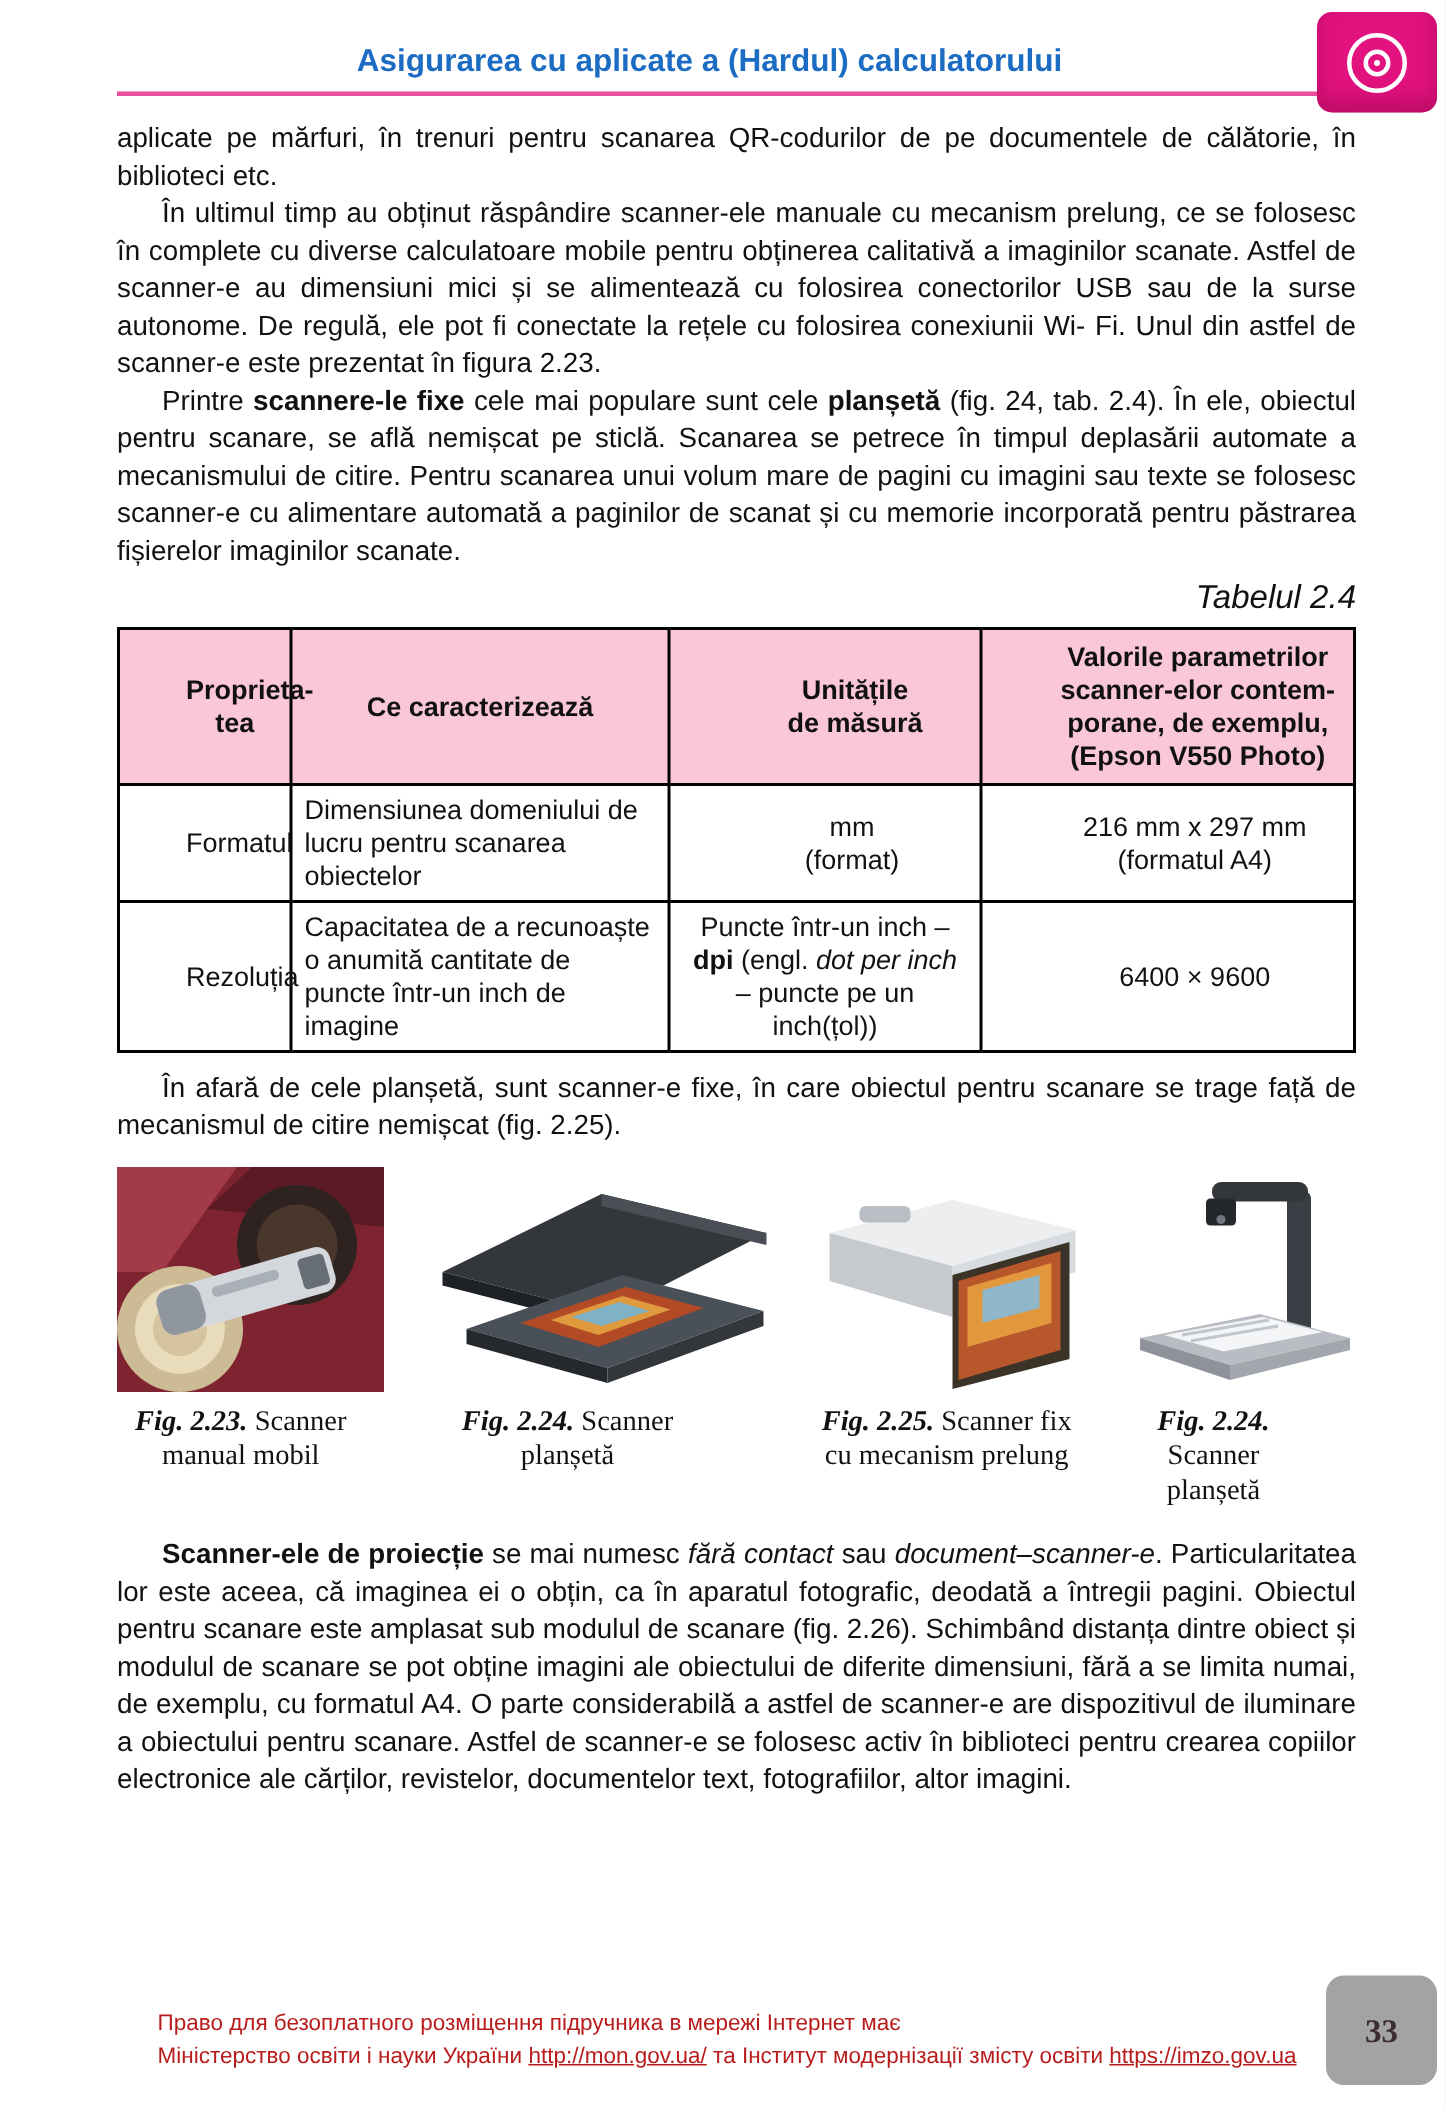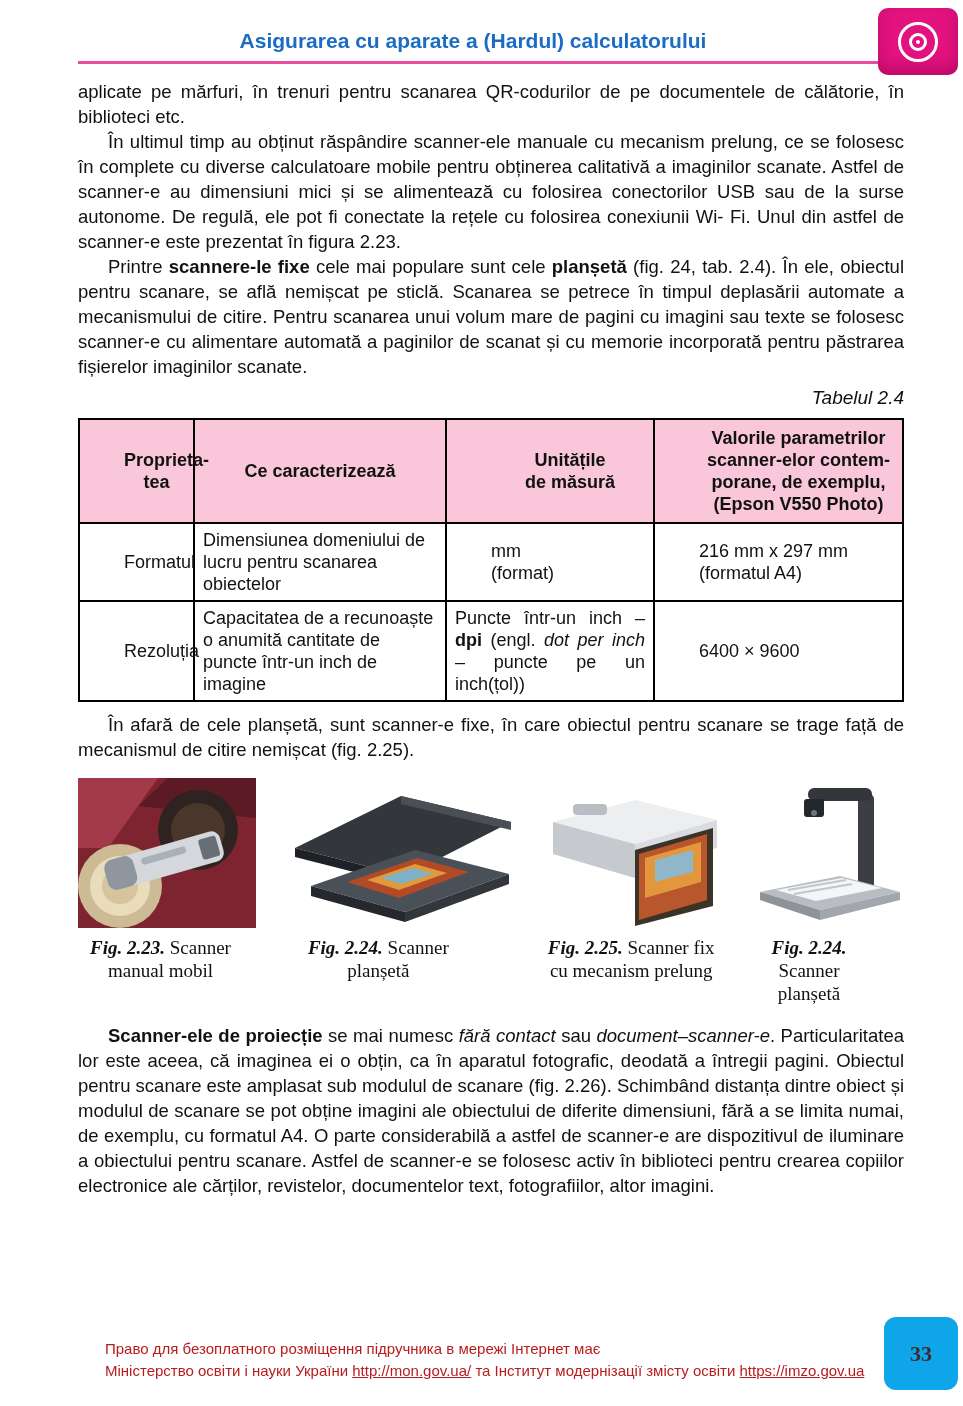--- a/index.html
+++ b/index.html
@@ -24,58 +24,58 @@
   .disc { width:40px; height:40px; border:3px solid #fff; border-radius:50%; position:relative; }
   .disc::after { content:""; position:absolute; inset:8px; border:3px solid #fff; border-radius:50%; }
   .disc::before { content:""; position:absolute; inset:15px; background:#fff; border-radius:50%; }
   
   .content {
     margin:15px 59px 0 78px;
     font-size:18.5px; line-height:25px; text-align:justify;
   }
   .para { text-align:justify; }
   .indent { text-indent:30px; }
-  .tbl-label { text-align:right; font-style:italic; margin-top:6px; font-size:19px; }
+  .tbl-label { text-align:right; font-style:italic; margin-top:6px; font-size:22px; }
   .tbl-title { text-align:center; font-weight:bold; margin-top:2px; font-size:19px; }
   
   table { border-collapse:collapse; table-layout:fixed; width:100%; margin-top:8px; font-size:18px; line-height:22px; }
   th, td { border:2px solid #000; vertical-align:middle; }
   th { background:#f9c6da; text-align:center; font-weight:bold; padding:7px 4px; }
   td { padding:5px 8px; background:#fff; }
   .pre { white-space:pre-line;padding-left:44px; }
   .cell-left { text-align:left; }
-  .cell-center { }
+  .cell-center { text-align:center; }
   
   .figures { display:flex; justify-content:space-between; align-items:flex-start; margin-top:16px; }
   .figure { display:flex; flex-direction:column; align-items:flex-start; }
   .imgbox { height:150px; display:flex; align-items:flex-end; justify-content:center; }
   .fig-caption {
     font-family:"Liberation Serif", serif; font-size:19px; line-height:23px;
     text-align:center; margin-top:8px;
   }
   .fig-label { font-style:italic; font-weight:bold; }
   
   .footer {
     position:absolute; left:105px; bottom:24px;
     font-size:15px; line-height:22px; color:#b91c1c;
   }
   .link { text-decoration:underline; cursor:pointer; }
   .pagenum-plate {
     position:absolute; right:5px; bottom:16px; width:74px; height:73px;
-    background:#0ea5e9; border-radius:12px;
+    background:#a3a3a3; border-radius:12px;
     display:flex; align-items:center; justify-content:center;
     font-family:"Liberation Serif", serif; font-weight:bold; font-size:22px; color:#3d2b33;
   }
 </style>
 </head>
 <body>
 
 <div class="page">
 
-  <div class="header-title">Asigurarea cu aparate a (Hardul) calculatorului</div>
+  <div class="header-title">Asigurarea cu aplicate a (Hardul) calculatorului</div>
   <div class="header-rule"></div>
   <div class="logo">
     <div class="disc"></div>
   </div>
 
   <div class="content">
 
     <p class="para">aplicate pe mărfuri, în trenuri pentru scanarea QR-codurilor de pe documentele de călătorie, în biblioteci etc.</p>
 
     <p class="para indent">În ultimul timp au obținut răspândire scanner-ele manuale cu mecanism prelung, ce se folosesc în complete cu diverse calculatoare mobile pentru obținerea calitativă a imaginilor scanate. Astfel de scanner-e au dimensiuni mici și se alimentează cu folosirea conectorilor USB sau de la surse autonome. De regulă, ele pot fi conectate la rețele cu folosirea conexiunii Wi- Fi. Unul din astfel de scanner-e este prezentat în figura 2.23.</p>

